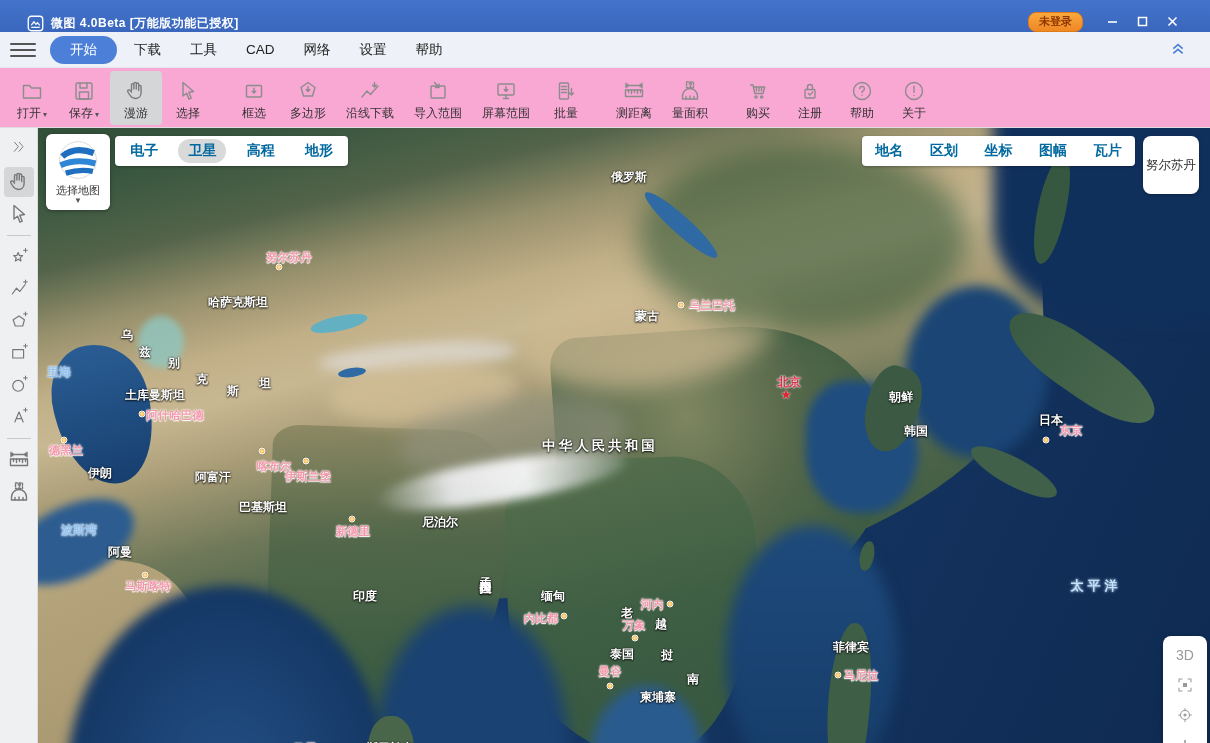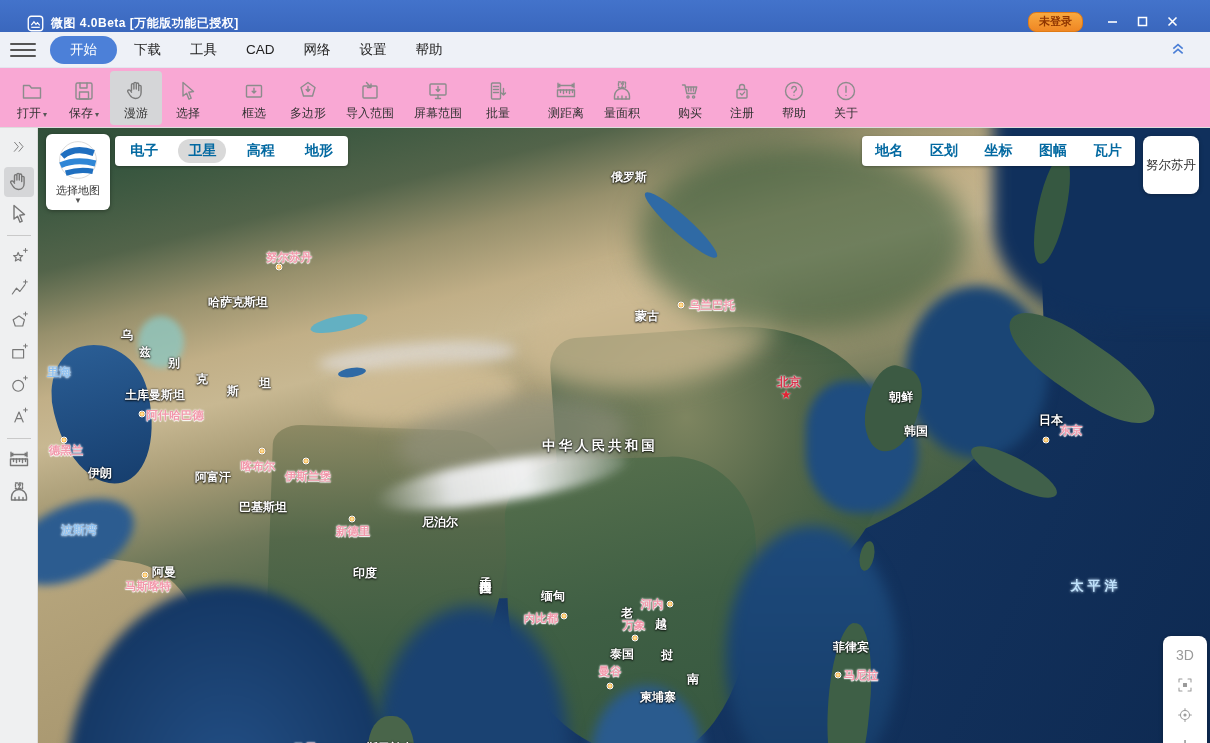--- a/index.html
+++ b/index.html
@@ -224,20 +224,29 @@
             <svg width="24" height="24" viewBox="0 0 24 24" fill="none" stroke="currentColor" stroke-width="1.4" stroke-linecap="round" stroke-linejoin="round">
               <path d="M12 3.5 19 8.5 16.5 17h-9L5 8.5Z"></path>
               <path d="M12 7.5v5 M10.2 10.6 12 12.5l1.8-1.9"></path>
             </svg>
           </div>
           <div class="tb-label">多边形</div>
         </div>
         <div class="tb-item">
           <div class="tb-icon">
             <svg width="24" height="24" viewBox="0 0 24 24" fill="none" stroke="currentColor" stroke-width="1.4" stroke-linecap="round" stroke-linejoin="round">
+              <path d="M4 18 9 12l3.5 3.5L20 7"></path>
+              <path d="M16.5 3.5v4.5 M14.7 6.1l1.8 1.9 1.8-1.9"></path>
+            </svg>
+          </div>
+          <div class="tb-label">沿线下载</div>
+        </div>
+        <div class="tb-item">
+          <div class="tb-icon">
+            <svg width="24" height="24" viewBox="0 0 24 24" fill="none" stroke="currentColor" stroke-width="1.4" stroke-linecap="round" stroke-linejoin="round">
               <rect x="5" y="7" width="14" height="12" rx="1"></rect>
               <path d="M8.5 3.5 13 8.5 M13 5v3.5H9.5"></path>
             </svg>
           </div>
           <div class="tb-label">导入范围</div>
         </div>
         <div class="tb-item">
           <div class="tb-icon">
             <svg width="24" height="24" viewBox="0 0 24 24" fill="none" stroke="currentColor" stroke-width="1.4" stroke-linecap="round" stroke-linejoin="round">
               <rect x="4" y="5" width="16" height="11" rx="1"></rect>
@@ -429,29 +438,29 @@
 
       <div class="map-labels">
           <div class="lbl lbl-country" style="left: 591px; top: 49px;">俄罗斯</div>
           <div class="lbl lbl-country" style="left: 200px; top: 174px;">哈萨克斯坦</div>
           <div class="lbl lbl-country" style="left: 609px; top: 188px;">蒙古</div>
           <div class="lbl lbl-country" style="left: 117px; top: 267px;">土库曼斯坦</div>
           <div class="lbl lbl-country" style="left: 62px; top: 345px;">伊朗</div>
           <div class="lbl lbl-country" style="left: 175px; top: 349px;">阿富汗</div>
           <div class="lbl lbl-country" style="left: 225px; top: 379px;">巴基斯坦</div>
           <div class="lbl lbl-country" style="left: 402px; top: 394px;">尼泊尔</div>
-          <div class="lbl lbl-country" style="left: 327px; top: 445px;">印度</div>
+          <div class="lbl lbl-country" style="left: 327px; top: 468px;">印度</div>
           <div class="lbl lbl-country" style="left: 515px; top: 468px; text-align: right;">缅甸</div>
           <div class="lbl lbl-country" style="left: 584px; top: 526px;">泰国</div>
           <div class="lbl lbl-country" style="left: 620px; top: 569px;">柬埔寨</div>
           <div class="lbl lbl-country" style="left: 863px; top: 269px;">朝鲜</div>
           <div class="lbl lbl-country" style="left: 878px; top: 303px;">韩国</div>
           <div class="lbl lbl-country" style="left: 1013px; top: 292px;">日本</div>
           <div class="lbl lbl-country" style="left: 813px; top: 519px;">菲律宾</div>
-          <div class="lbl lbl-country" style="left: 82px; top: 444px; margin-left: 44px;">阿曼</div>
+          <div class="lbl lbl-country" style="left: 82px; top: 424px;">阿曼</div>
           <div class="lbl lbl-country" style="left: 352px; top: 620px;">斯里兰卡</div>
           <div class="lbl lbl-country big" style="left: 562px; top: 318px;">中华人民共和国</div>
           <div class="lbl lbl-country vertical" style="left: 447px; top: 443px;">孟加拉国</div>
           <div class="lbl lbl-country" style="left: 89px; top: 207px;">乌</div>
           <div class="lbl lbl-country" style="left: 107px; top: 224px;">兹</div>
           <div class="lbl lbl-country" style="left: 136px; top: 235px;">别</div>
           <div class="lbl lbl-country" style="left: 164px; top: 251px;">克</div>
           <div class="lbl lbl-country" style="left: 195px; top: 263px;">斯</div>
           <div class="lbl lbl-country" style="left: 227px; top: 255px;">坦</div>
           <div class="lbl lbl-country" style="left: 589px; top: 485px;">老</div>
@@ -464,21 +473,21 @@
           <div class="lbl lbl-city" style="left: 251px; top: 129px;">努尔苏丹</div>
           <div class="city-dot" style="left: 241px; top: 139px;"></div>
           <div class="lbl lbl-city" style="left: 674px; top: 177px;">乌兰巴托</div>
           <div class="city-dot" style="left: 643px; top: 177px;"></div>
           <div class="lbl lbl-city" style="left: 1011px; top: 302px; padding-left: 44px;">东京</div>
           <div class="city-dot" style="left: 1008px; top: 312px;"></div>
           <div class="lbl lbl-city" style="left: 137px; top: 287px;">阿什哈巴德</div>
           <div class="city-dot" style="left: 104px; top: 286px;"></div>
           <div class="lbl lbl-city" style="left: 28px; top: 322px;">德黑兰</div>
           <div class="city-dot" style="left: 26px; top: 312px;"></div>
-          <div class="lbl lbl-city" style="left: 220px; top: 338px; font-family: Liberation Mono, monospace;">喀布尔</div>
+          <div class="lbl lbl-city" style="left: 236px; top: 338px; font-family: Liberation Mono, monospace;">喀布尔</div>
           <div class="city-dot" style="left: 224px; top: 323px;"></div>
           <div class="lbl lbl-city" style="left: 270px; top: 348px;">伊斯兰堡</div>
           <div class="city-dot" style="left: 268px; top: 333px;"></div>
           <div class="lbl lbl-city" style="left: 315px; top: 403px;">新德里</div>
           <div class="city-dot" style="left: 314px; top: 391px;"></div>
           <div class="lbl lbl-city" style="left: 110px; top: 458px;">马斯喀特</div>
           <div class="city-dot" style="left: 107px; top: 447px;"></div>
           <div class="lbl lbl-city" style="left: 503px; top: 490px;">内比都</div>
           <div class="city-dot" style="left: 526px; top: 488px;"></div>
           <div class="lbl lbl-city" style="left: 614px; top: 476px;">河内</div>

